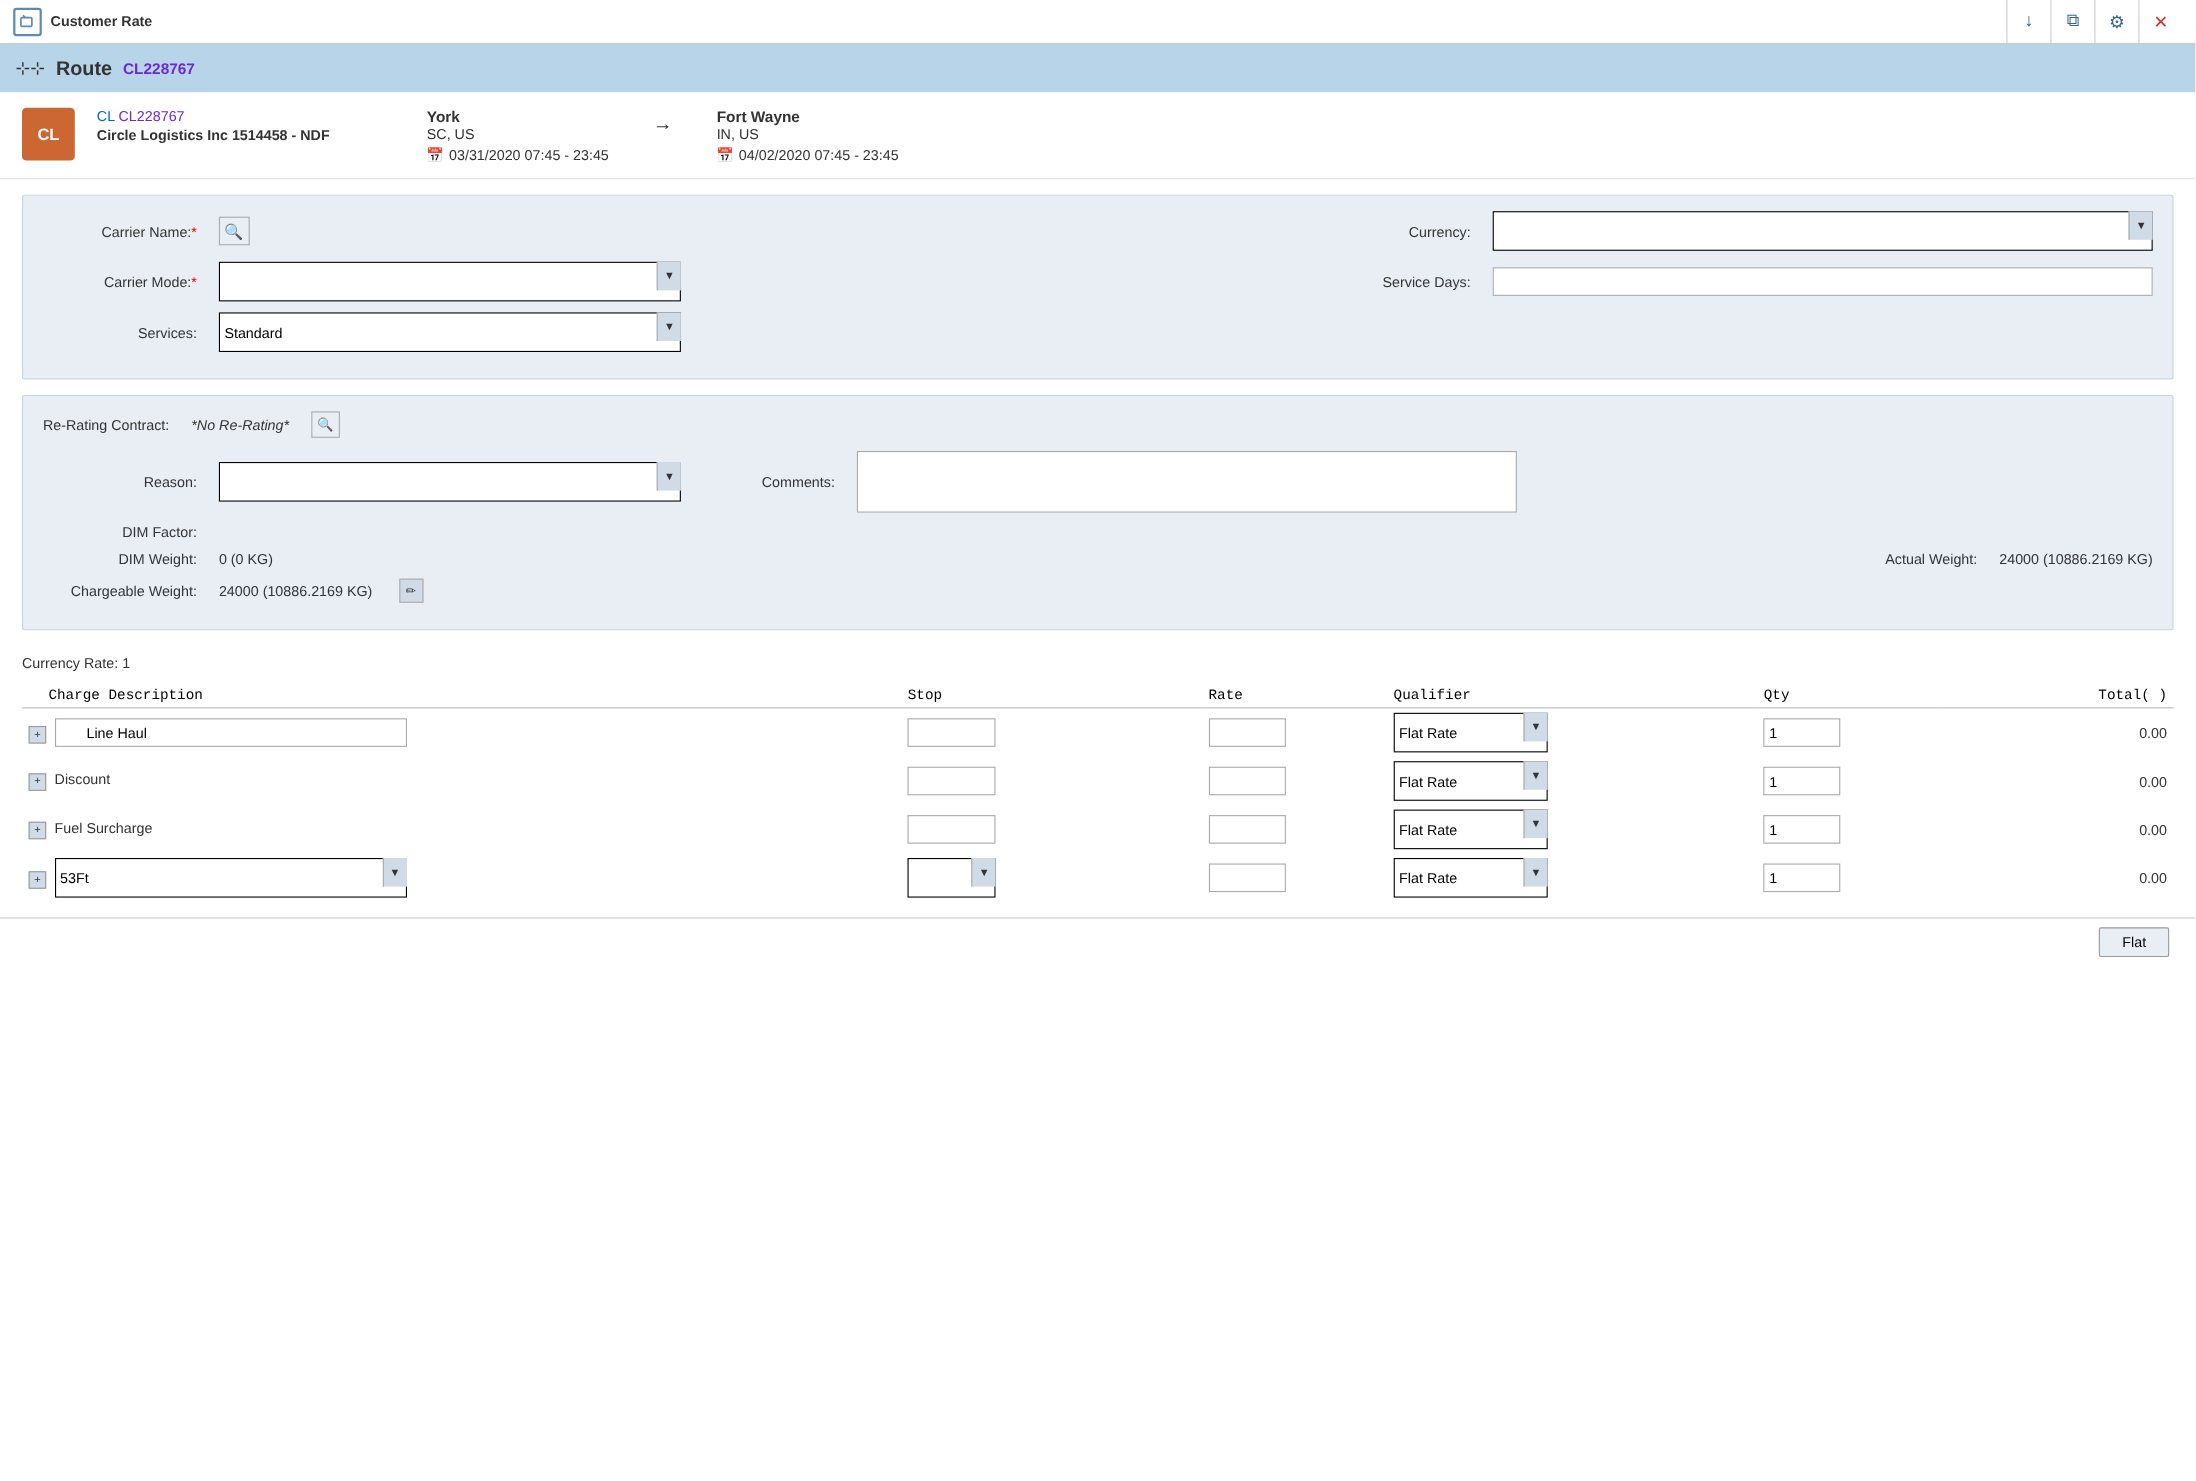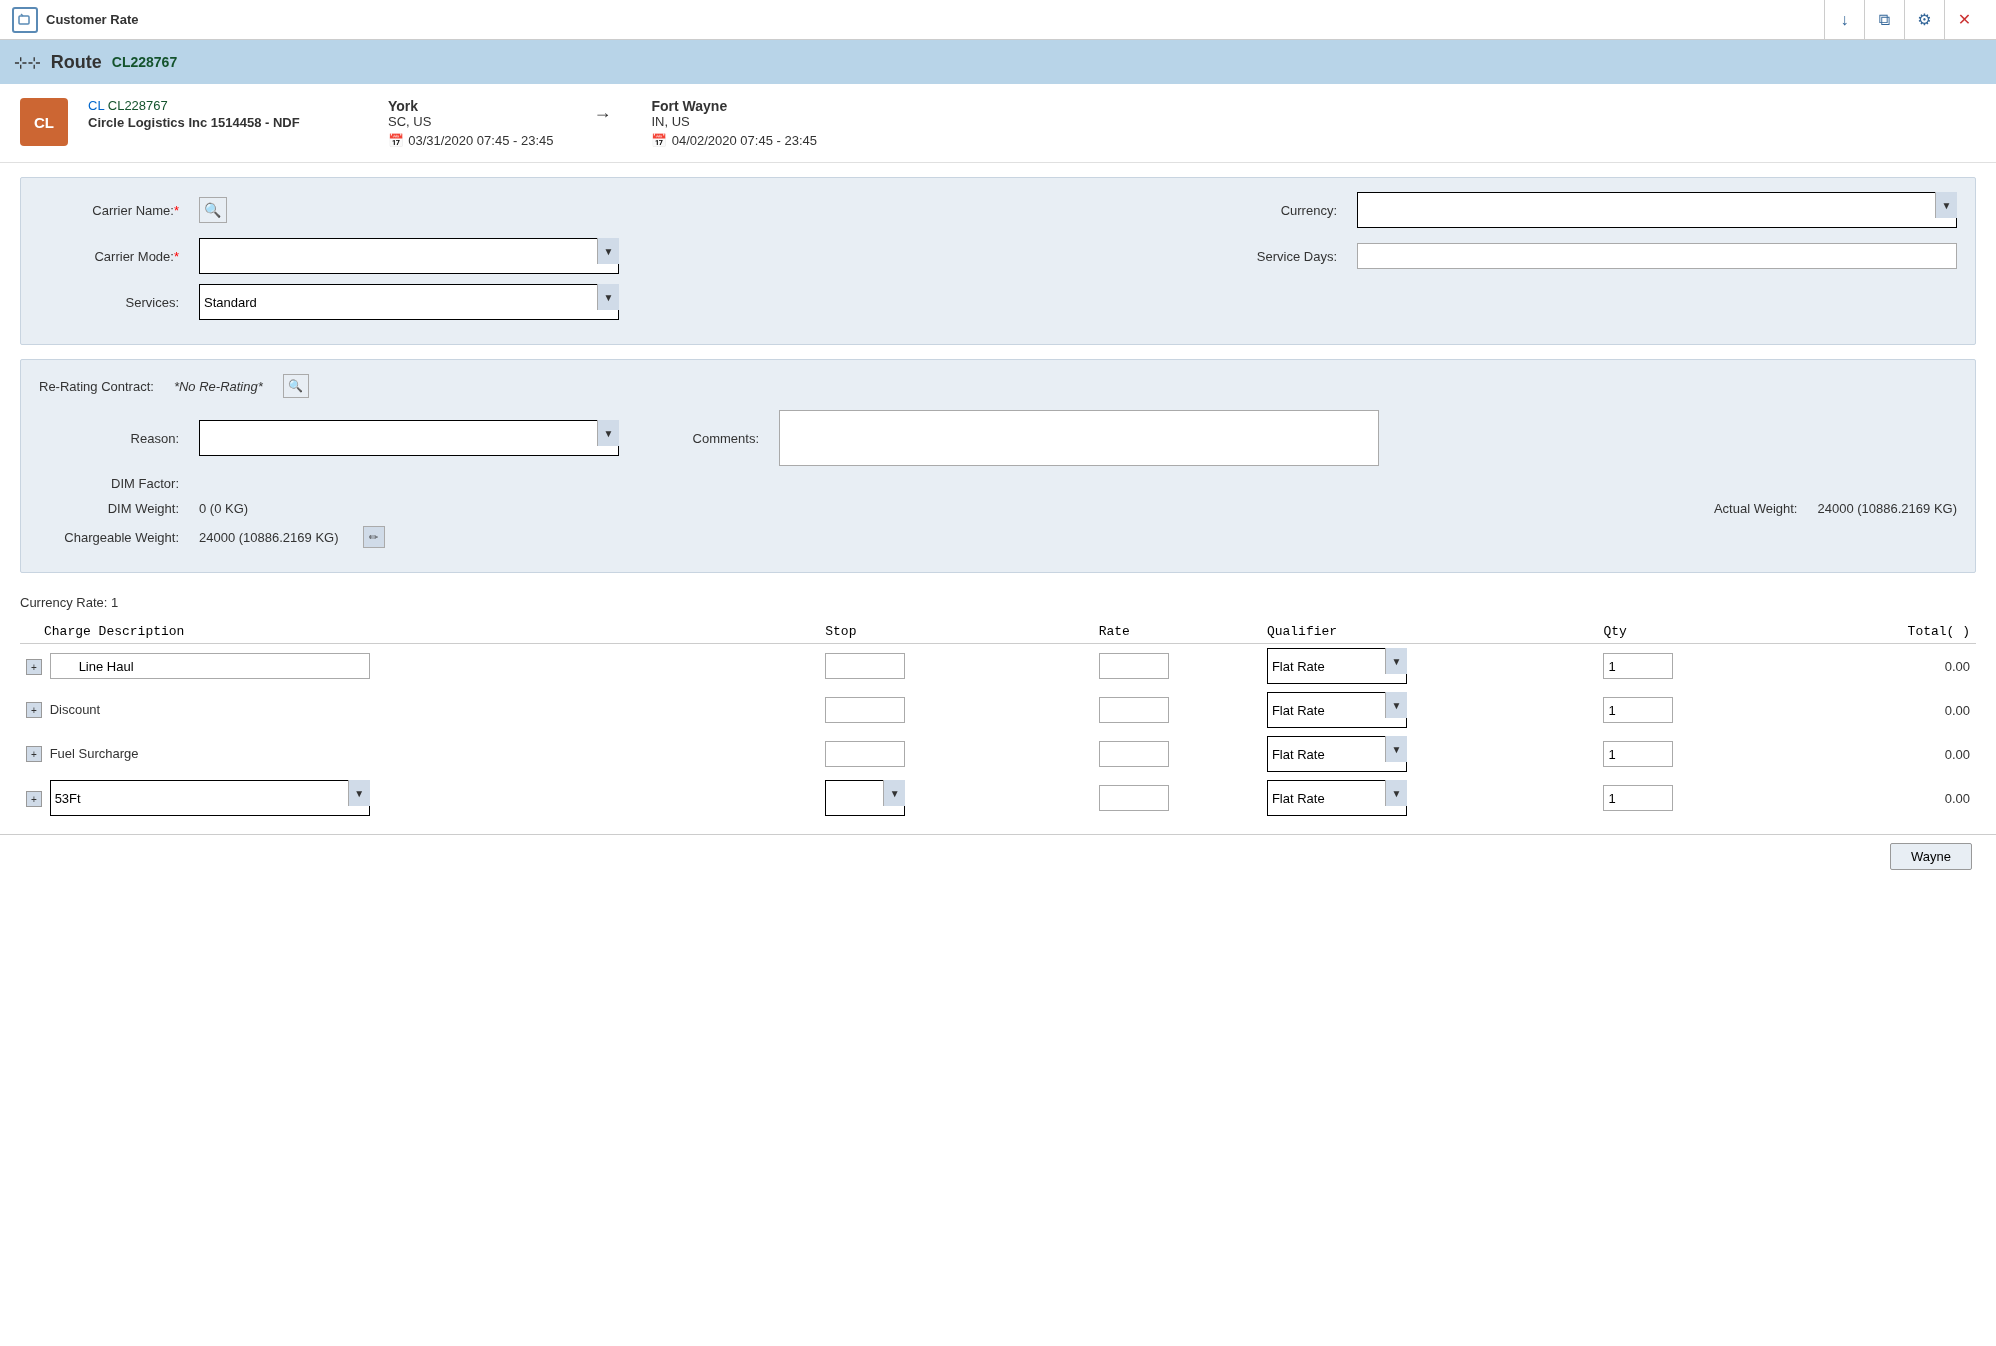--- a/index.html
+++ b/index.html
@@ -114,21 +114,21 @@
     
     .save-area {
       display: flex; justify-content: flex-end; padding: 8px 24px;
       border-top: 1px solid #ccc; background: #fff;
     }
     .save-btn {
       padding: 5px 20px; background: #e8eef4; border: 1px solid #999;
       cursor: pointer; font-size: 13px; border-radius: 2px;
     }
 
-    .text-blue { color: #14532d; }
+    .text-blue { color: #6d28d9; }
 
     .edit-icon {
       width: 22px; height: 22px; background: #d0dbe8; border: 1px solid #aaa;
       display: inline-flex; align-items: center; justify-content: center;
       cursor: pointer; font-size: 11px; margin-left: 4px;
     }
   </style>
 </head>
 <body>
 
@@ -407,14 +407,14 @@
         </td>
         <td class="col-total" style="text-align:right;">
           <span>0.00</span>
         </td>
       </tr>
     </tbody>
   </table>
 </div>
 
 <div class="save-area">
-  <button class="save-btn">Wayne</button>
+  <button class="save-btn">Flat</button>
 </div>
 
 </body></html>

